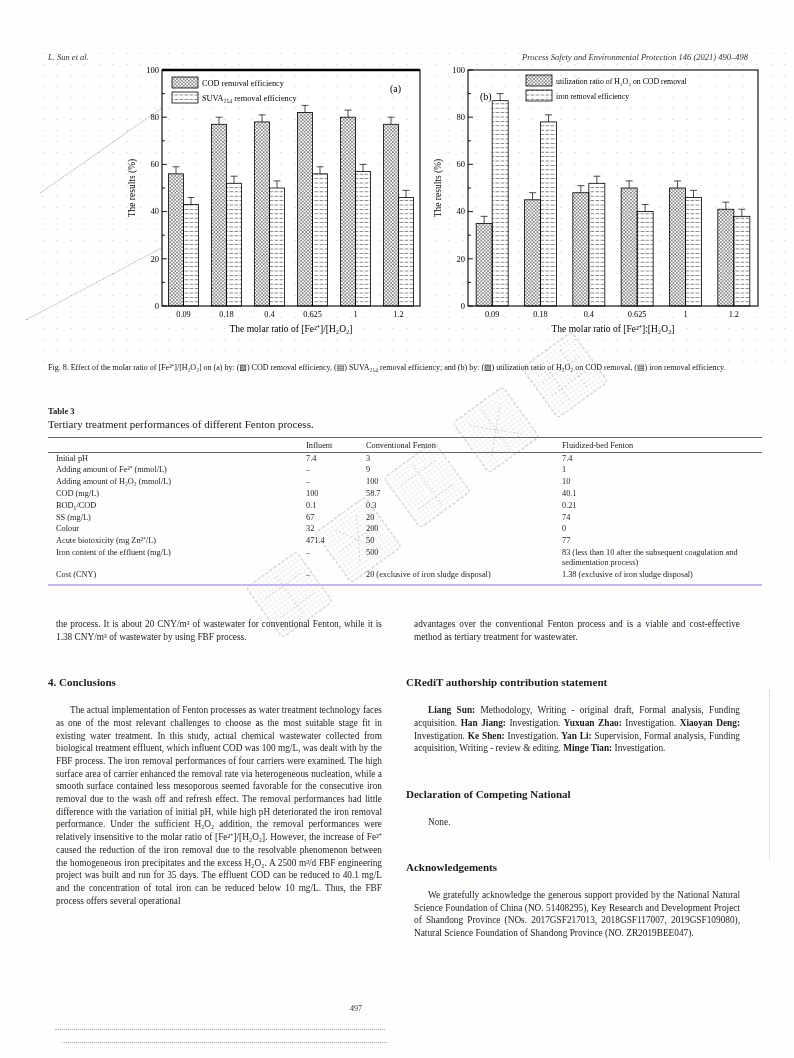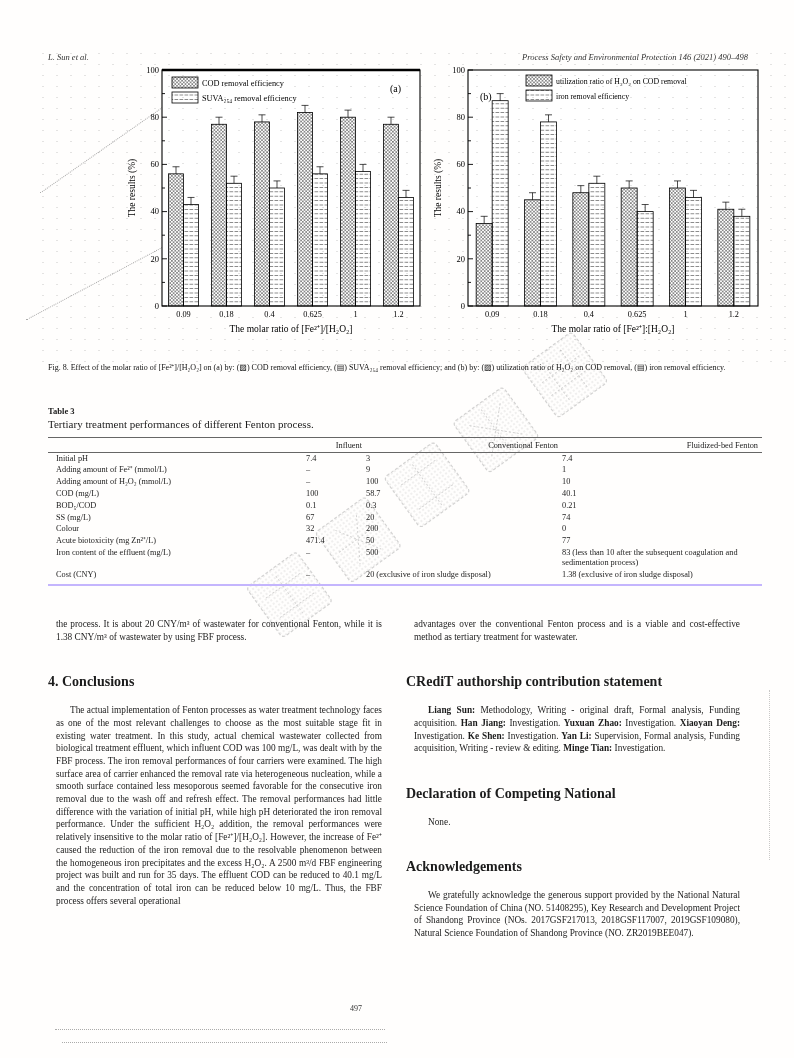--- a/index.html
+++ b/index.html
@@ -14,32 +14,32 @@
      background-image:radial-gradient(#555 0.5px, transparent 0.65px);
      background-size:14px 11px;opacity:.16;pointer-events:none;}
   .caption{position:absolute;top:362px;left:48px;width:700px;font-size:8px;
            line-height:11px;color:#111;}
   .caption b{font-weight:normal;}
   
   .tablewrap{position:absolute;top:406px;left:48px;width:700px;}
   .table-title{font-weight:bold;font-size:8.6px;}
   .table-sub{font-size:11px;margin-top:2px;}
   table{border-collapse:collapse;width:698px;margin-top:7px;font-size:8.3px;table-layout:fixed;}
-  thead th{border-top:1px solid #666;border-bottom:1px solid #666;text-align:right;
+  thead th{border-top:1px solid #666;border-bottom:1px solid #666;text-align:left;
            font-weight:normal;padding:2.5px 4px 2.5px 0;}
   thead th:first-child{padding-left:8px;}
   tbody td{vertical-align:top;padding:0.6px 6px 0.6px 0;line-height:10.6px;}
   tbody td:first-child{padding-left:8px;}
   tbody tr:last-child td{padding-bottom:3px;border-bottom:2px solid #c4b5fd;}
   
   .body-cols{position:absolute;top:610px;left:48px;width:700px;display:flex;gap:16px;}
   .col{width:342px;font-size:9.3px;line-height:12.7px;text-align:justify;}
   .col p{margin:8px;}
   .col p.indent{text-indent:14px;}
-  .col h3{font-size:14px;margin:33px 0 15px 0;text-align:left;}
+  .col h3{font-size:11px;margin:33px 0 15px 0;text-align:left;}
   .pagenum{position:absolute;top:1004px;left:0;width:712px;text-align:center;
            font-size:8px;color:#333;}
   
   .dl{position:absolute;border-top:1px dotted #888;pointer-events:none;opacity:.7;}
   .dl.a{left:26px;top:150px;width:150px;transform:rotate(-35deg);}
   .dl.b{left:14px;top:270px;width:210px;transform:rotate(-28deg);}
   .dl.c{left:55px;top:1029px;width:330px;}
   .dl.d{left:62px;top:1042px;width:325px;}
   .dl.e{left:770px;top:690px;width:170px;transform:rotate(90deg);transform-origin:left top;opacity:.45;}
   .watermark{position:absolute;left:222px;top:420px;transform:rotate(-36deg);

